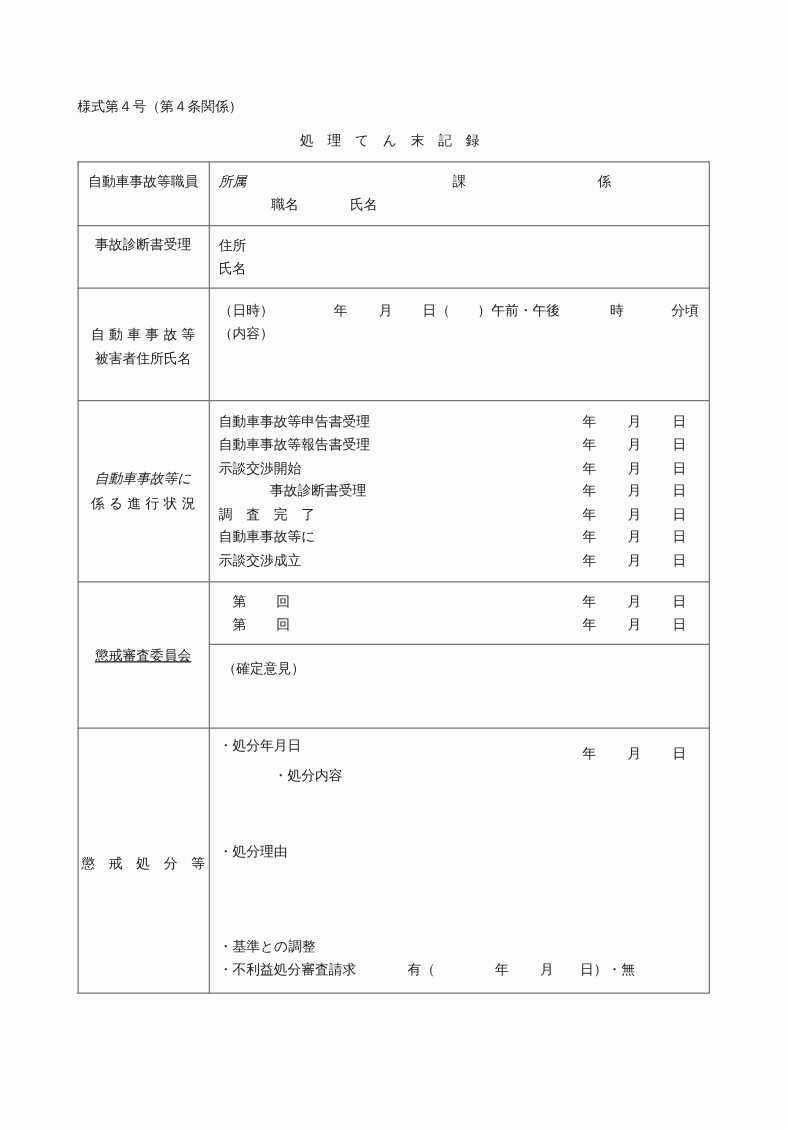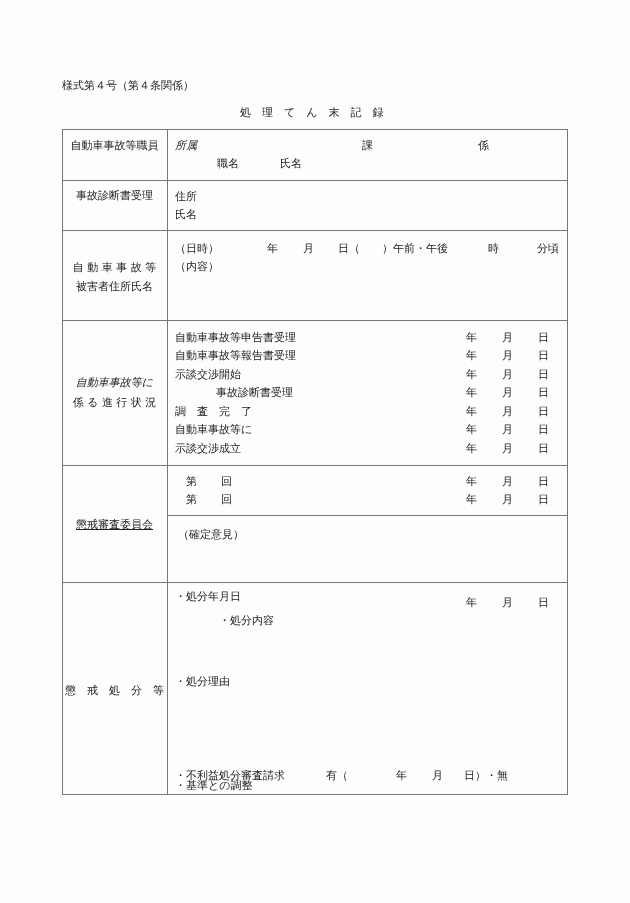--- a/index.html
+++ b/index.html
@@ -114,18 +114,18 @@
   </div>
 <div class="abs" style="left:178px;top:527px;">（確定意見）</div>
 
 <div class="lbl" style="top:681px;">懲　戒　処　分　等</div>
 <div class="abs" style="left:175px;top:589px;">・処分年月日</div>
 <div class="abs" style="left:466px;top:595px;">年</div>
 <div class="abs" style="left:502px;top:595px;">月</div>
 <div class="abs" style="left:538px;top:595px;">日</div>
 <div class="abs" style="left:175px;top:613px;margin-left:44px;">・処分内容</div>
 <div class="abs" style="left:175px;top:674px;">・処分理由</div>
-<div class="abs" style="left:175px;top:750px;margin-top:28px;">・基準との調整</div>
+<div class="abs" style="left:175px;top:750px;">・基準との調整</div>
 <div class="abs" style="left:175px;top:768px;">・不利益処分審査請求</div>
 <div class="abs" style="left:326px;top:768px;">有（</div>
 <div class="abs" style="left:396px;top:768px;">年</div>
 <div class="abs" style="left:432px;top:768px;">月</div>
 <div class="abs" style="left:464px;top:768px;">日）・無</div>
 
 </body></html>

